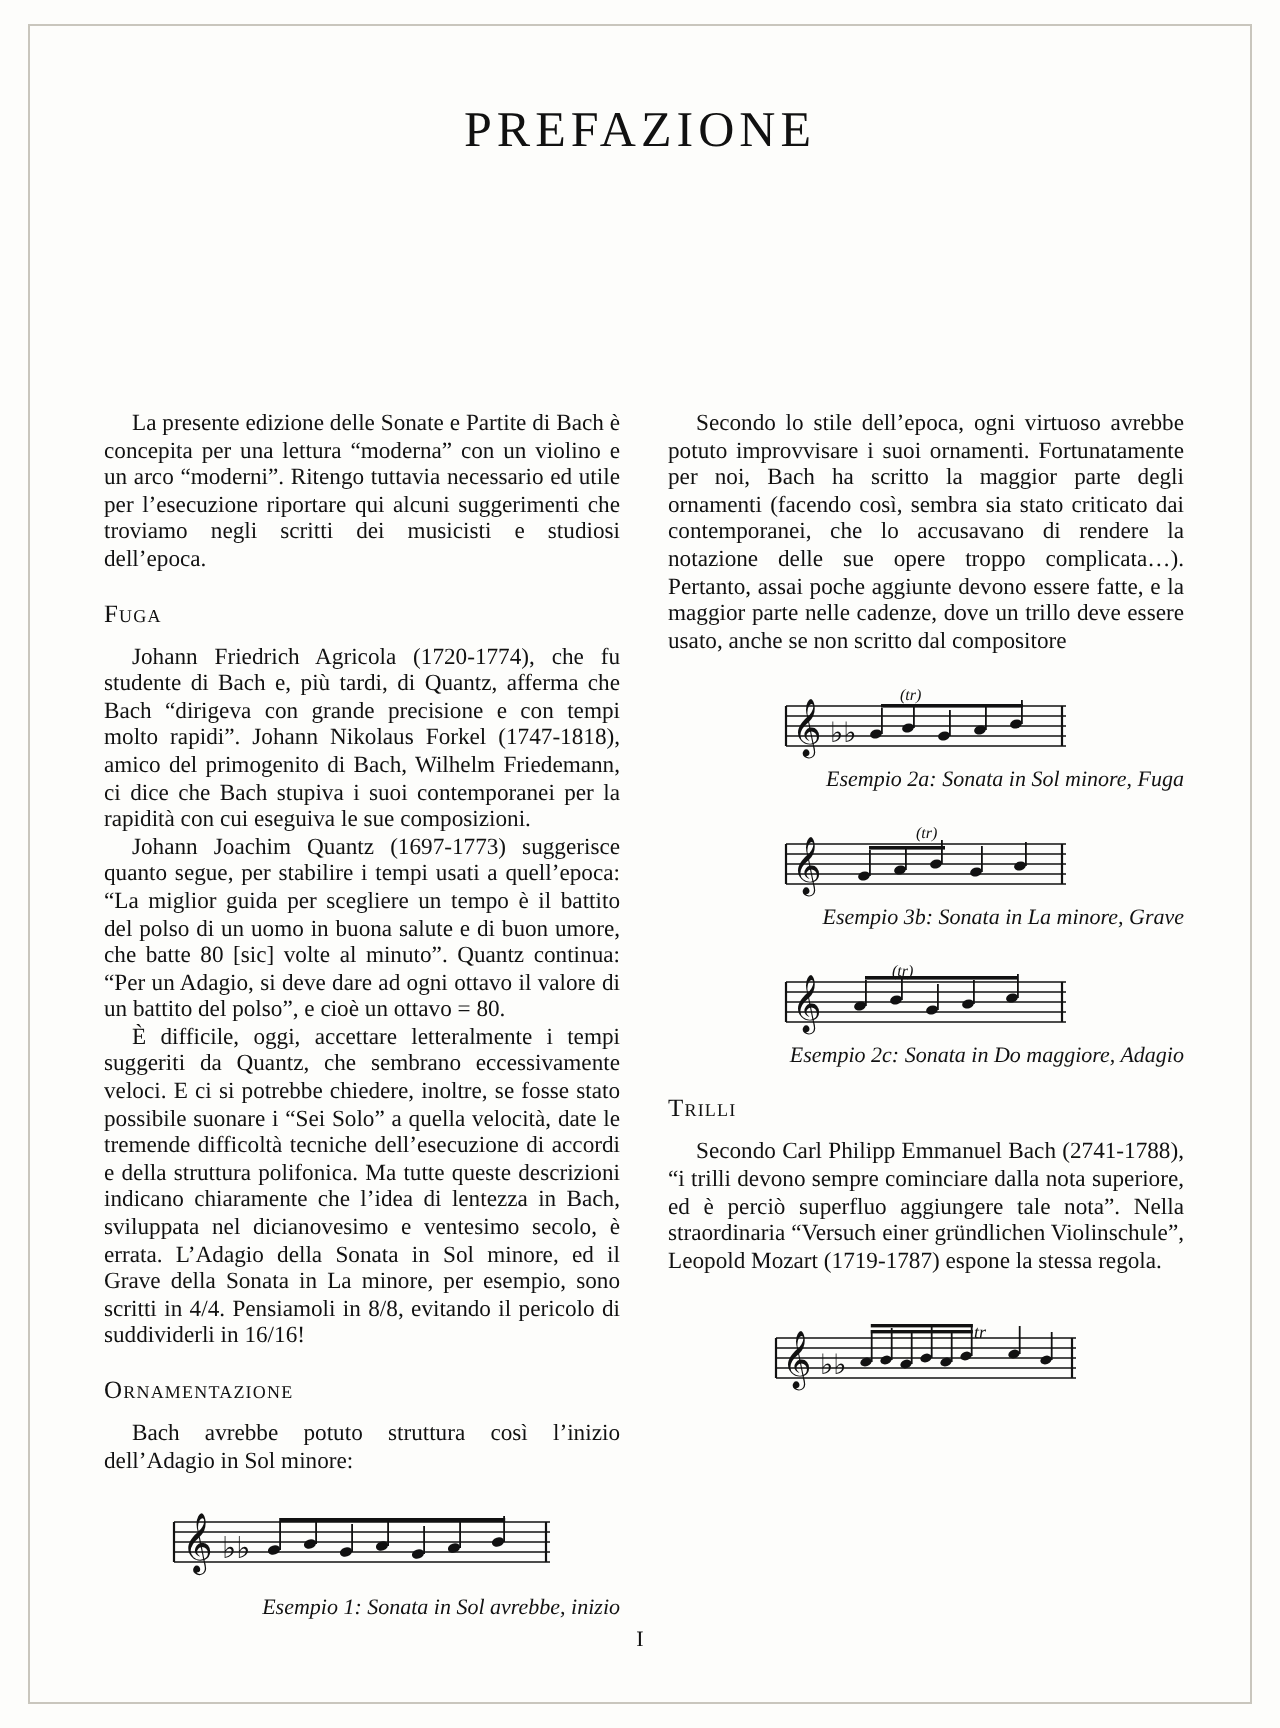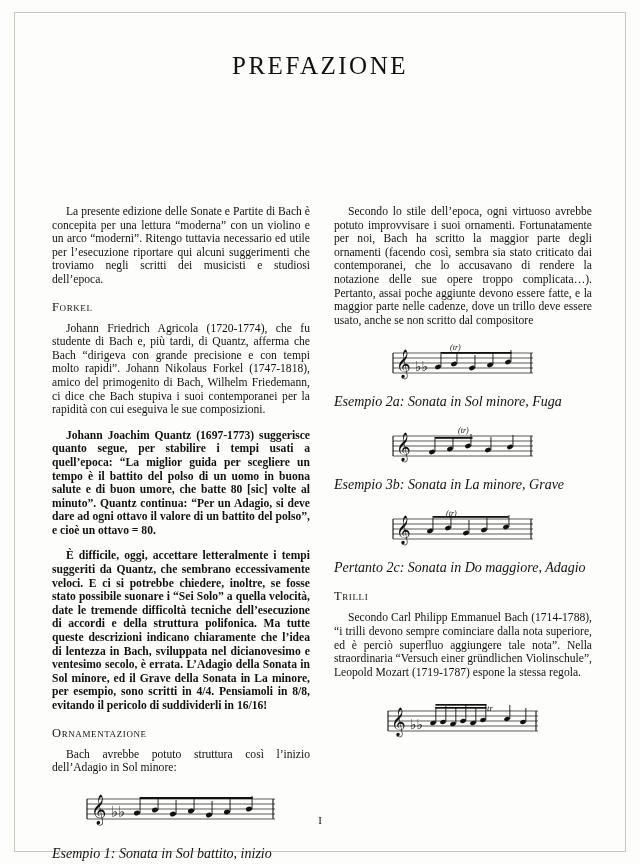--- a/index.html
+++ b/index.html
@@ -51,38 +51,37 @@
   }
   p.body {
     margin: 0 0 0 0;
     font-size: 11.6px;
     line-height: 13.6px;
     text-align: justify;
     text-indent: 14px;
     hyphens: auto;
   }
   p.body + p.body {
-    margin-top: 12px;
-    font-weight: bold;
+    margin-top: 0px;
   }
   .section-head {
     font-variant: small-caps;
     font-size: 12.5px;
     letter-spacing: 0.6px;
     margin: 13px 0 7px 0;
   }
   .music {
     margin: 14px 0 2px 0;
     text-align: center;
   }
   .caption {
-    font-size: 14px;
+    font-size: 11px;
     font-style: italic;
-    text-align: left;
-    margin: 13px 0 12px 0;
+    text-align: right;
+    margin: 3px 0 12px 0;
   }
   .pagenum {
     position: absolute;
     bottom: 38px;
     left: 0;
     width: 100%;
     text-align: center;
     font-size: 11px;
   }
   svg { display: block; margin: 0 auto; }
@@ -95,21 +94,21 @@
   <div class="page-frame"></div>
 
   <div class="title">PREFAZIONE</div>
 
   <div class="columns">
 
     <div class="col">
 
       <p class="body">La presente edizione delle Sonate e Partite di Bach è concepita per una lettura “moderna” con un violino e un arco “moderni”. Ritengo tuttavia necessario ed utile per l’esecuzione riportare qui alcuni suggerimenti che troviamo negli scritti dei musicisti e studiosi dell’epoca.</p>
 
-      <div class="section-head">Forkel</div>
+      <div class="section-head">Fuga</div>
 
       <p class="body">Johann Friedrich Agricola (1720-1774), che fu studente di Bach e, più tardi, di Quantz, afferma che Bach “dirigeva con grande precisione e con tempi molto rapidi”. Johann Nikolaus Forkel (1747-1818), amico del primogenito di Bach, Wilhelm Friedemann, ci dice che Bach stupiva i suoi contemporanei per la rapidità con cui eseguiva le sue composizioni.</p>
       <p class="body">Johann Joachim Quantz (1697-1773) suggerisce quanto segue, per stabilire i tempi usati a quell’epoca: “La miglior guida per scegliere un tempo è il battito del polso di un uomo in buona salute e di buon umore, che batte 80 [sic] volte al minuto”. Quantz continua: “Per un Adagio, si deve dare ad ogni ottavo il valore di un battito del polso”, e cioè un ottavo = 80.</p>
       <p class="body">È difficile, oggi, accettare letteralmente i tempi suggeriti da Quantz, che sembrano eccessivamente veloci. E ci si potrebbe chiedere, inoltre, se fosse stato possibile suonare i “Sei Solo” a quella velocità, date le tremende difficoltà tecniche dell’esecuzione di accordi e della struttura polifonica. Ma tutte queste descrizioni indicano chiaramente che l’idea di lentezza in Bach, sviluppata nel dicianovesimo e ventesimo secolo, è errata. L’Adagio della Sonata in Sol minore, ed il Grave della Sonata in La minore, per esempio, sono scritti in 4/4. Pensiamoli in 8/8, evitando il pericolo di suddividerli in 16/16!</p>
 
       <div class="section-head">Ornamentazione</div>
 
       <p class="body">Bach avrebbe potuto struttura così l’inizio dell’Adagio in Sol minore:</p>
 
       <div class="music">
@@ -137,21 +136,21 @@
             <ellipse cx="128" cy="26" rx="3.1" ry="2.3" transform="rotate(-18 128 26)"></ellipse>
             <rect x="130.6" y="12" width="0.9" height="14"></rect>
             <ellipse cx="146" cy="23" rx="3.1" ry="2.3" transform="rotate(-18 146 23)"></ellipse>
             <rect x="148.6" y="10" width="0.9" height="13"></rect>
             <ellipse cx="168" cy="20" rx="3.1" ry="2.3" transform="rotate(-18 168 20)"></ellipse>
             <rect x="170.6" y="7" width="0.9" height="13"></rect>
             <rect x="58.6" y="8" width="113" height="2"></rect>
           </g>
         </svg>
       </div>
-      <div class="caption">Esempio 1: Sonata in Sol battito, inizio</div>
+      <div class="caption">Esempio 1: Sonata in Sol avrebbe, inizio</div>
 
     </div>
 
     <div class="col">
 
       <p class="body">Secondo lo stile dell’epoca, ogni virtuoso avrebbe potuto improvvisare i suoi ornamenti. Fortunatamente per noi, Bach ha scritto la maggior parte degli ornamenti (facendo così, sembra sia stato criticato dai contemporanei, che lo accusavano di rendere la notazione delle sue opere troppo complicata…). Pertanto, assai poche aggiunte devono essere fatte, e la maggior parte nelle cadenze, dove un trillo deve essere usato, anche se non scritto dal compositore</p>
 
       <div class="music">
         <svg width="150" height="40" viewBox="0 0 150 40">
           <g stroke="#111" stroke-width="0.7">
@@ -234,25 +233,25 @@
             <ellipse cx="78" cy="26" rx="3" ry="2.2" transform="rotate(-18 78 26)"></ellipse>
             <rect x="80.5" y="13" width="0.9" height="13"></rect>
             <ellipse cx="96" cy="23" rx="3" ry="2.2" transform="rotate(-18 96 23)"></ellipse>
             <rect x="98.5" y="11" width="0.9" height="12"></rect>
             <ellipse cx="118" cy="20" rx="3" ry="2.2" transform="rotate(-18 118 20)"></ellipse>
             <rect x="120.5" y="8" width="0.9" height="12"></rect>
             <rect x="44.5" y="9" width="76" height="1.8"></rect>
           </g>
         </svg>
       </div>
-      <div class="caption">Pertanto 2c: Sonata in Do maggiore, Adagio</div>
+      <div class="caption">Esempio 2c: Sonata in Do maggiore, Adagio</div>
 
       <div class="section-head">Trilli</div>
 
-      <p class="body">Secondo Carl Philipp Emmanuel Bach (1714-1788), “i trilli devono sempre cominciare dalla nota superiore, ed è perciò superfluo aggiungere tale nota”. Nella straordinaria “Versuch einer gründlichen Violinschule”, Leopold Mozart (1719-1787) espone la stessa regola.</p>
+      <p class="body">Secondo Carl Philipp Emmanuel Bach (2741-1788), “i trilli devono sempre cominciare dalla nota superiore, ed è perciò superfluo aggiungere tale nota”. Nella straordinaria “Versuch einer gründlichen Violinschule”, Leopold Mozart (1719-1787) espone la stessa regola.</p>
 
       <div class="music">
         <svg width="160" height="46" viewBox="0 0 160 46">
           <g stroke="#111" stroke-width="0.7">
             <line x1="5" y1="18" x2="155" y2="18"></line>
             <line x1="5" y1="23" x2="155" y2="23"></line>
             <line x1="5" y1="28" x2="155" y2="28"></line>
             <line x1="5" y1="33" x2="155" y2="33"></line>
             <line x1="5" y1="38" x2="155" y2="38"></line>
             <line x1="5" y1="18" x2="5" y2="38" stroke-width="1.1"></line>

